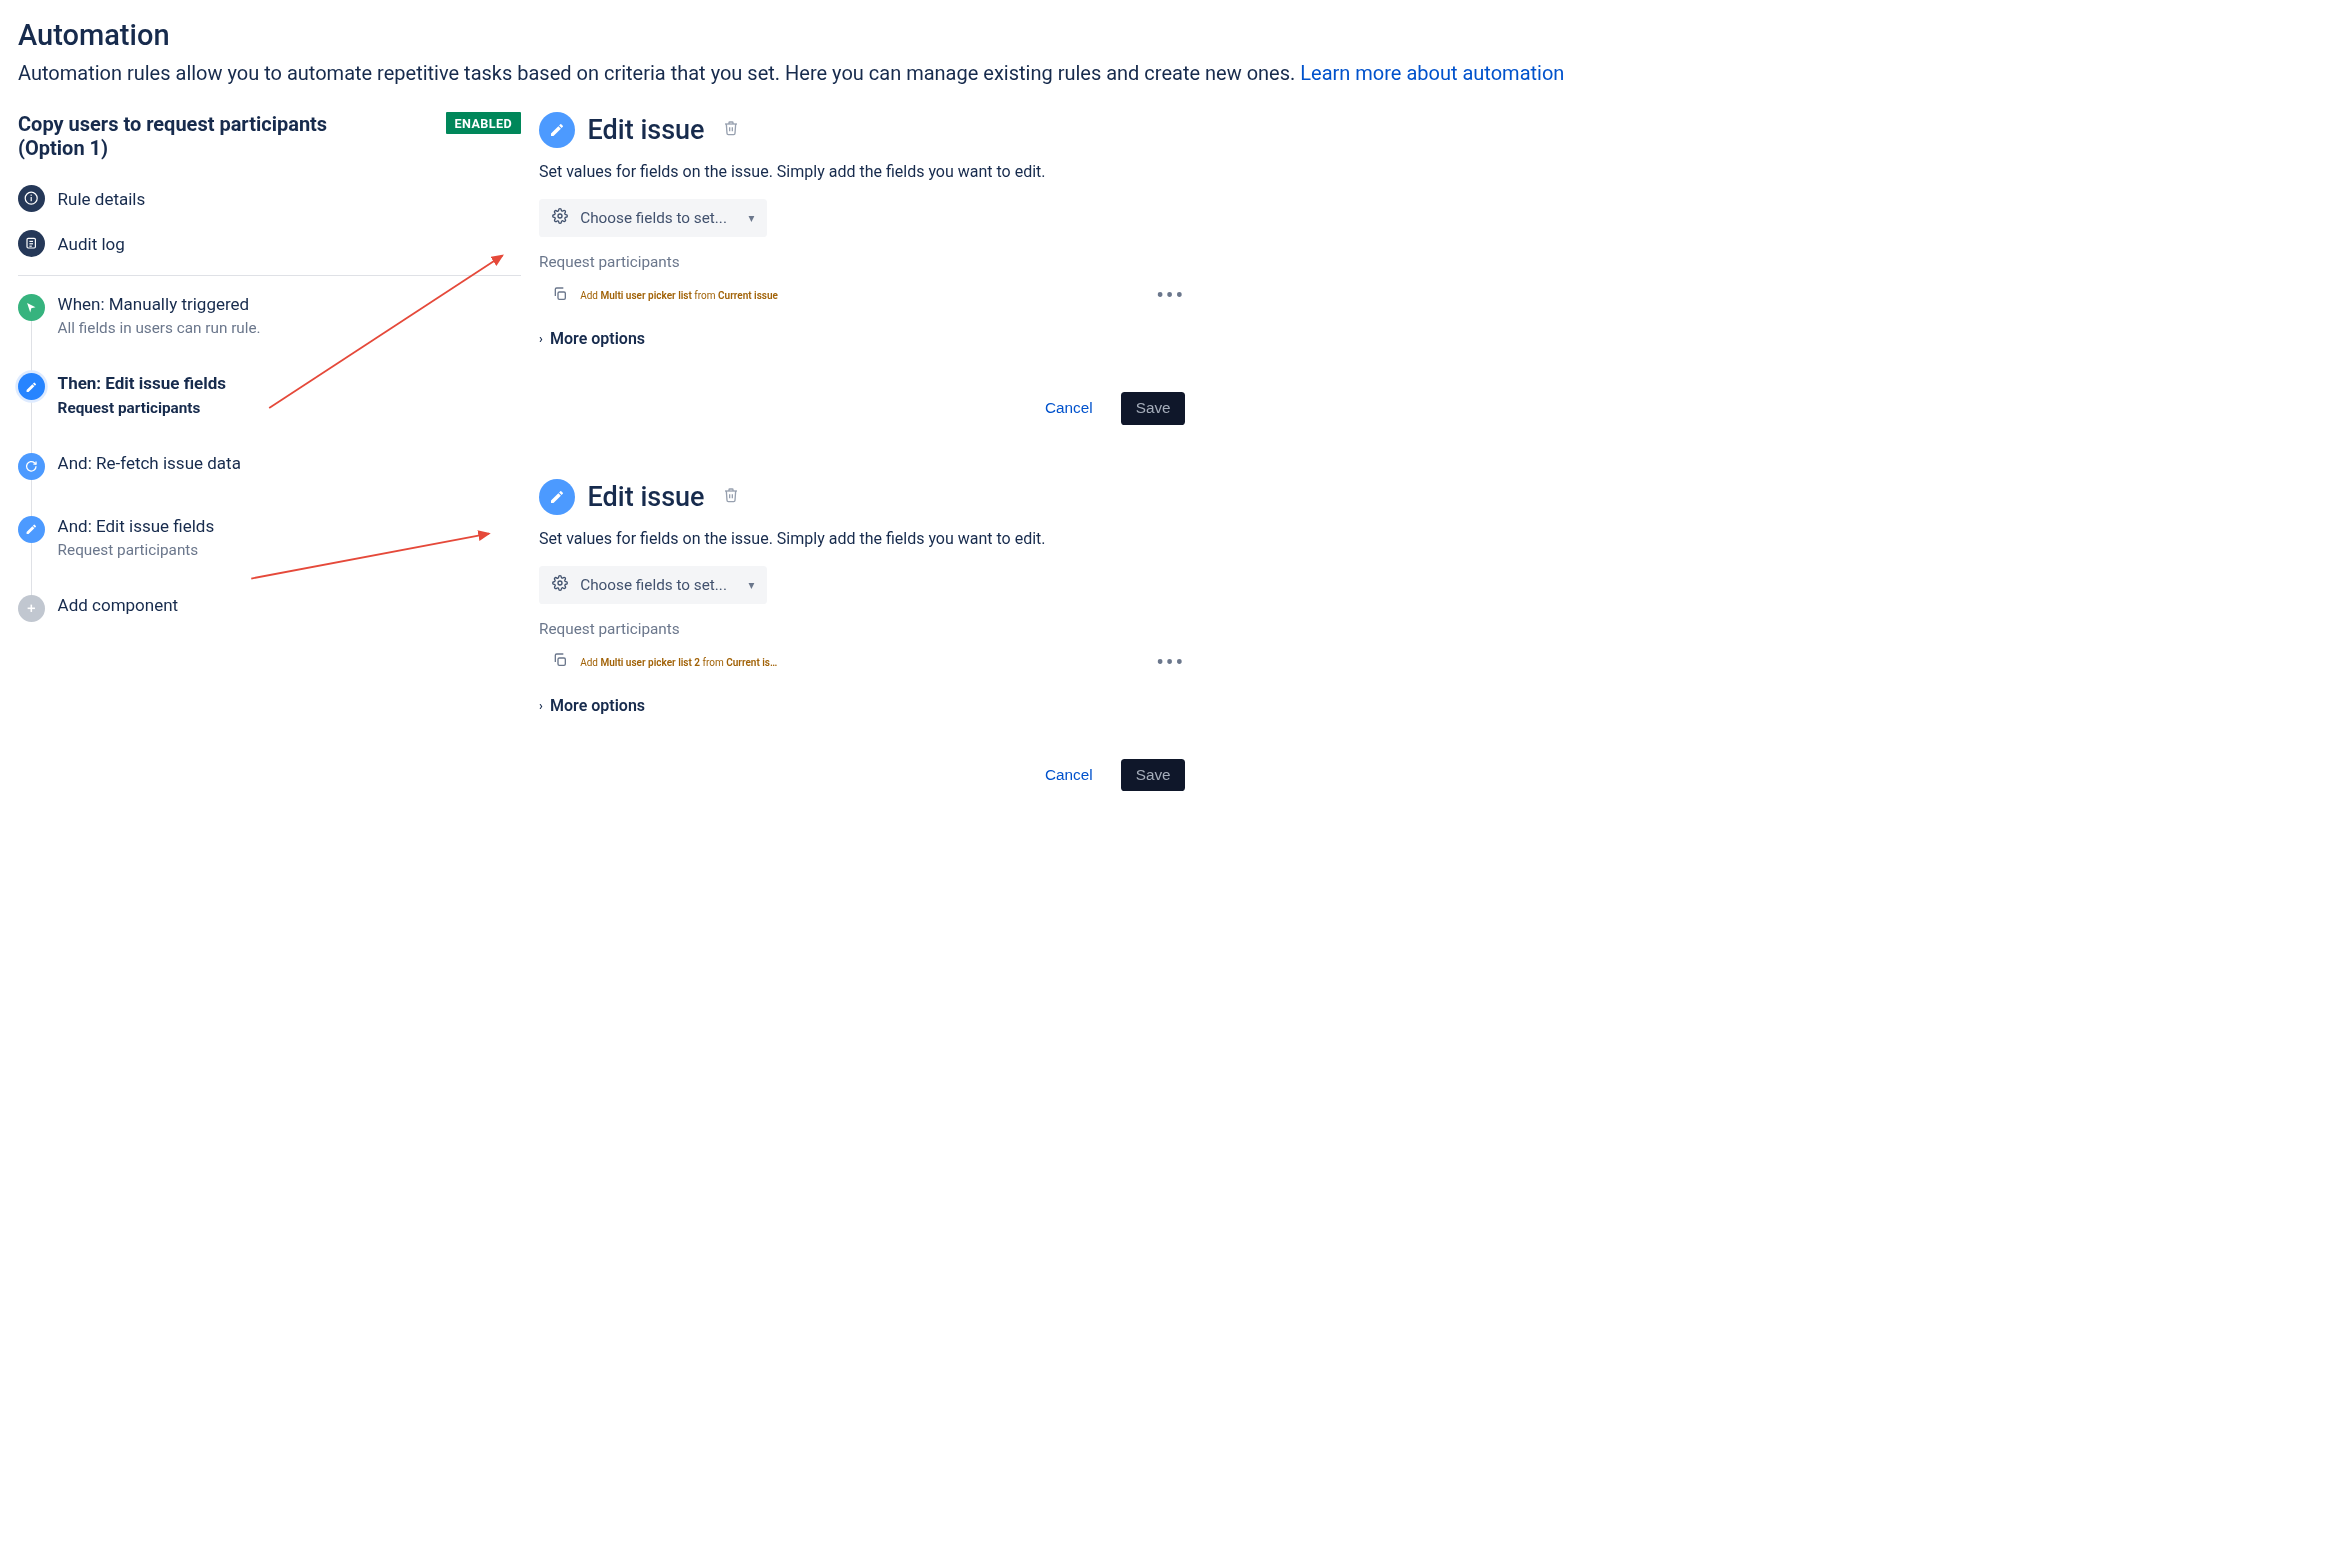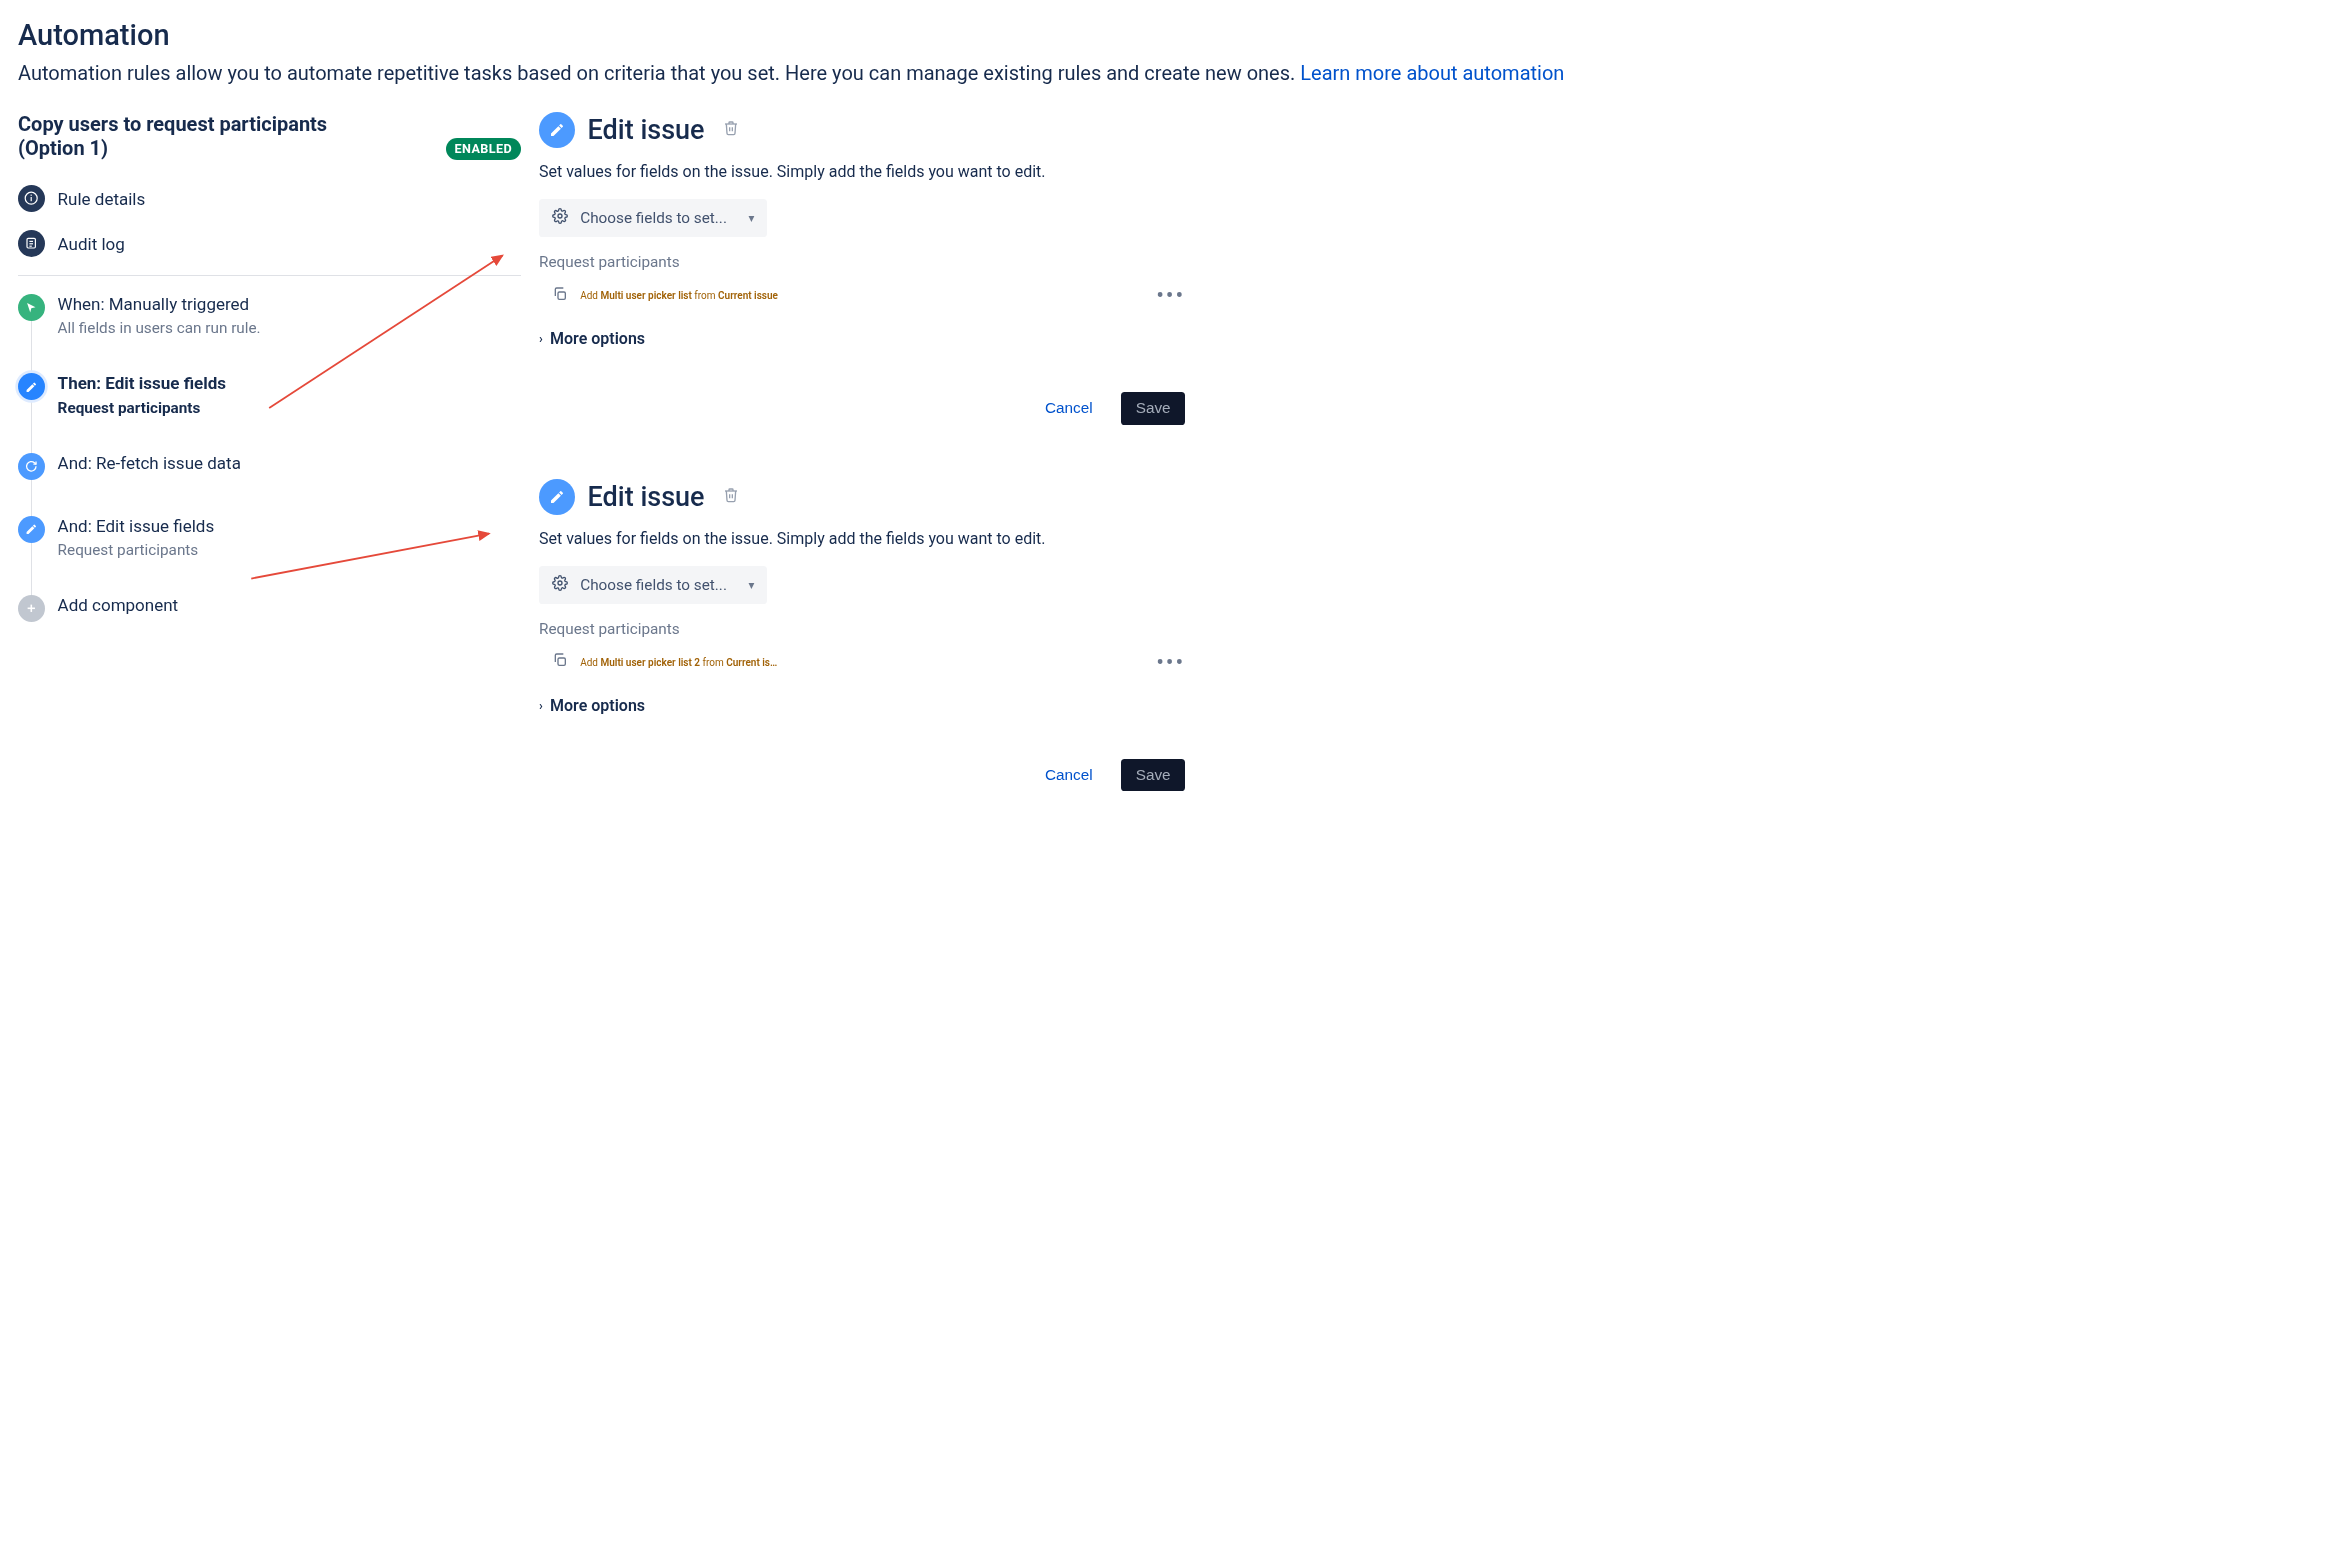--- a/index.html
+++ b/index.html
@@ -35,36 +35,36 @@
       gap: 18px;
       position: relative;
     }
     
     .left-col {
       position: relative;
     }
     .rule-header {
       display: flex;
       justify-content: space-between;
-      align-items: flex-end;
+      align-items: flex-start;
       margin-bottom: 25px;
     }
     .rule-name {
       font-size: 20px;
       font-weight: 700;
       color: #172B4D;
       max-width: 323px;
     }
     .badge-enabled {
       background: #00875A;
       color: #fff;
       font-size: 12.6px;
       font-weight: 700;
       padding: 3.6px 9px;
-      border-radius: 11px;
+      border-radius: 1px;
       letter-spacing: 0.4px;
     }
     .nav-item {
       display: flex;
       align-items: center;
       gap: 12.6px;
       margin-bottom: 18px;
       cursor: pointer;
     }
     .nav-icon {

